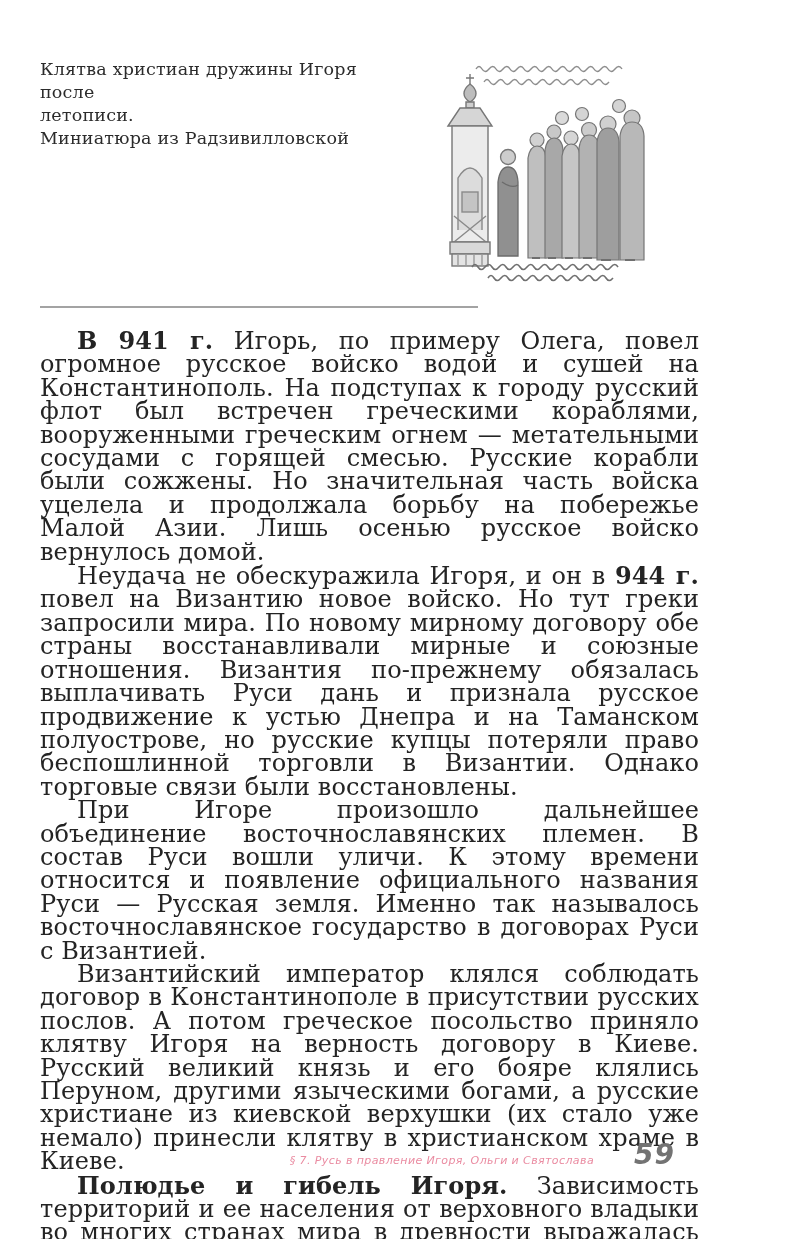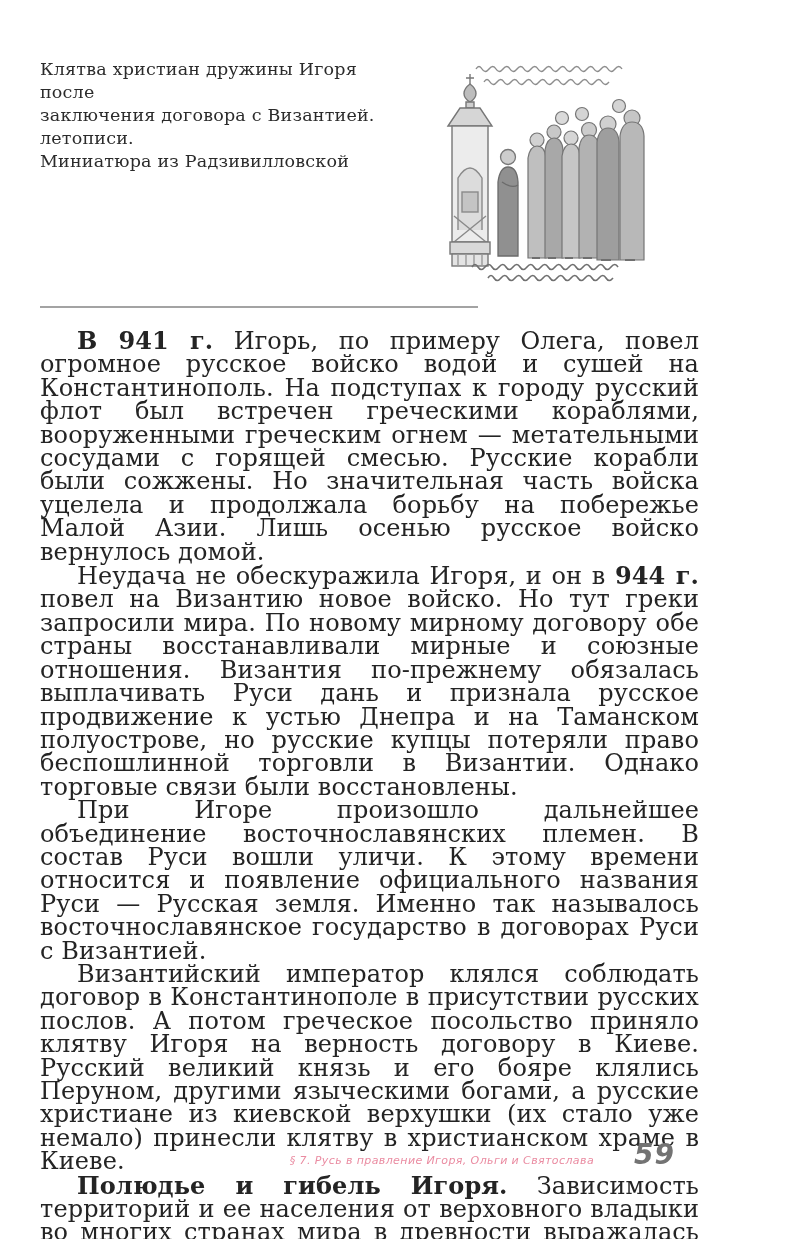--- a/index.html
+++ b/index.html
@@ -128,21 +128,20 @@
           <path d="M90 198 h8 M106 198 h8 M123 198 h8 M141 198 h9 M159 200 h10 M183 200 h10" stroke="#6f6f6f" stroke-width="2.2"></path>
         </g>
 
         <path d="M30 207 q3 -5 6 0 t7 0 t7 0 t7 0 t7 0 t7 0 t7 0 t7 0 t7 0 t7 0 t7 0 t7 0 t7 0 t7 0 t7 0 t7 0 t7 0 t7 0 t7 0 t7 0 t7 0" fill="none" stroke="#6f6f6f" stroke-width="1.6"></path>
         <path d="M46 218 q3 -5 6 0 t7 0 t7 0 t7 0 t7 0 t7 0 t7 0 t7 0 t7 0 t7 0 t7 0 t7 0 t7 0 t7 0 t7 0 t7 0 t7 0 t7 0" fill="none" stroke="#6f6f6f" stroke-width="1.6"></path>
       </svg>
     </figure>
 
     <div class="caption">
       <div>Клятва христиан дружины Игоря после</div>
-      <div>заключения договора с Византией.</div>
       <div>летописи.</div>
       <div>Миниатюра из Радзивилловской</div>
     </div>
 
     <hr class="caption-rule">
 
     <div class="body-text">
       <p><b>В 941 г.</b><span> Игорь, по примеру Олега, повел огромное русское войско водой и сушей на Константинополь. На подступах к городу русский флот был встречен греческими кораблями, вооруженными греческим огнем — метательными сосудами с горящей смесью. Русские корабли были сожжены. Но значительная часть войска уцелела и продолжала борьбу на побережье Малой Азии. Лишь осенью русское войско вернулось домой.</span></p>
       <p><span>Неудача не обескуражила Игоря, и он в </span><b>944 г.</b><span> повел на Византию новое войско. Но тут греки запросили мира. По новому мирному договору обе страны восстанавливали мирные и союзные отношения. Византия по-прежнему обязалась выплачивать Руси дань и признала русское продвижение к устью Днепра и на Таманском полуострове, но русские купцы потеряли право беспошлинной торговли в Византии. Однако торговые связи были восстановлены.</span></p>
       <p><span>При Игоре произошло дальнейшее объединение восточнославянских племен. В состав Руси вошли уличи. К этому времени относится и появление официального названия Руси — Русская земля. Именно так называлось восточнославянское государство в договорах Руси с Византией.</span></p>

